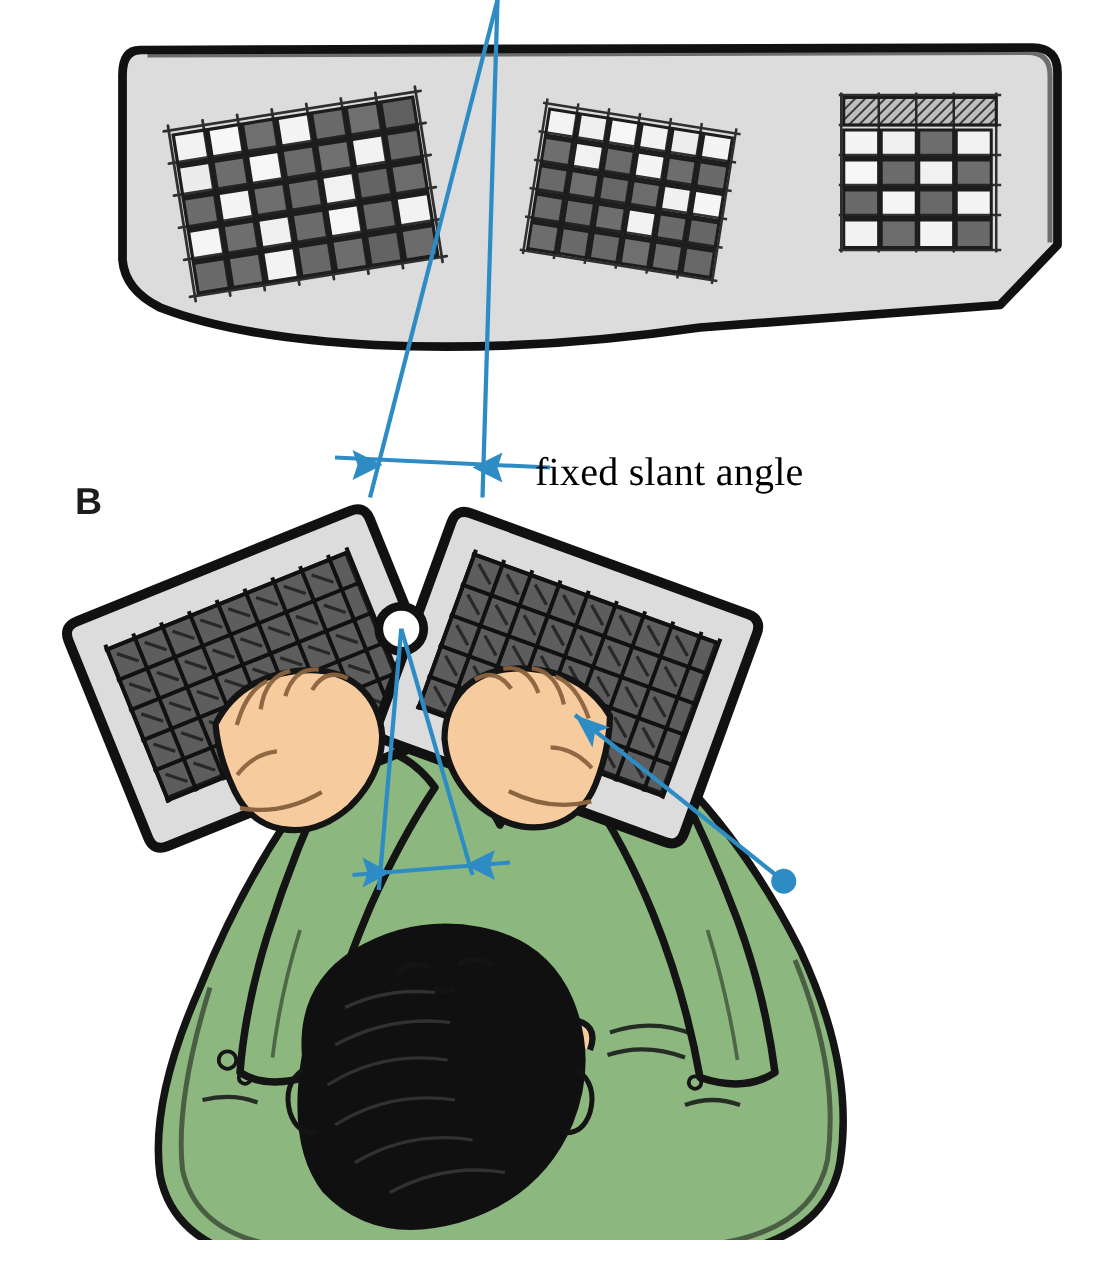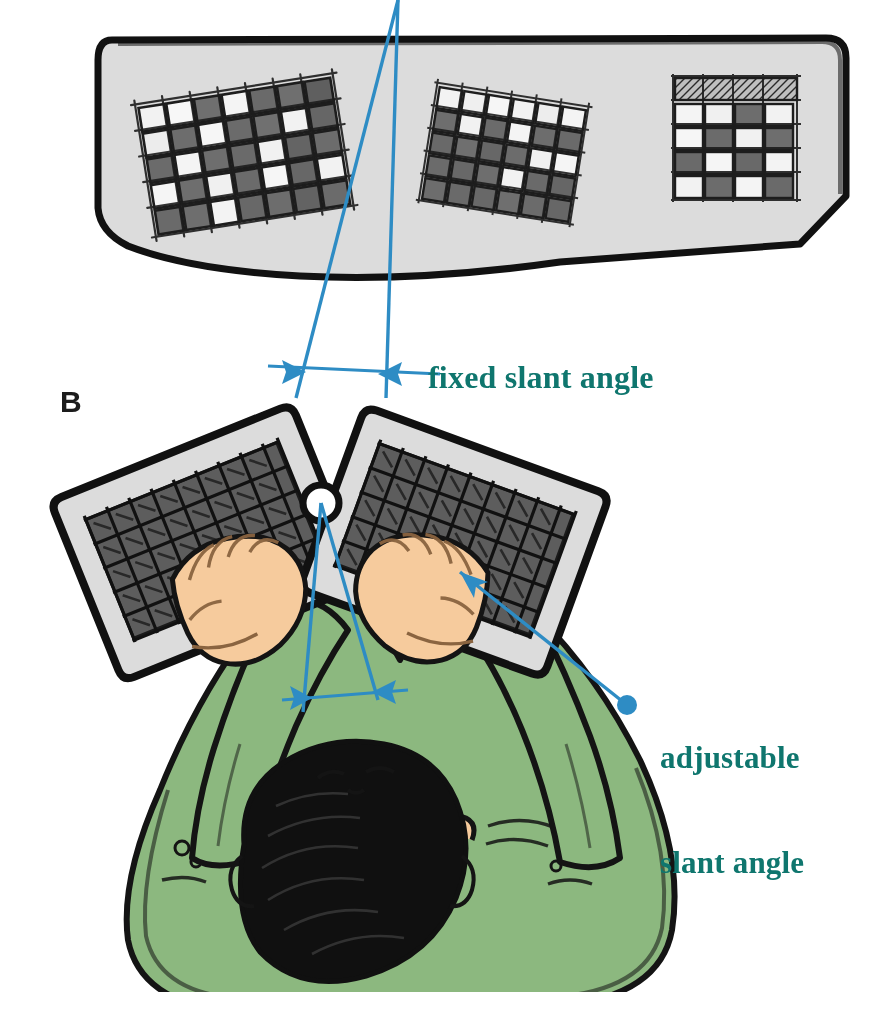--- a/index.html
+++ b/index.html
@@ -36,22 +36,22 @@
     color: #1c1c1c;
     letter-spacing: 0.5px;
     line-height: 1;
     user-select: none;
   }
   #panel-letter-b { left: 60px; top: 387px; }
 
   .annotation-label {
     position: absolute;
     font-family: "Liberation Serif", serif;
-    font-weight: 700;
-    color: #0f766e;
+    font-weight: 400;
+    color: #000000;
     line-height: 1.12;
     white-space: pre;
     user-select: none;
   }
   #label-fixed-slant {
     left: 428px;
     top: 360px;
     font-size: 32px;
     letter-spacing: 0.2px;
   }
@@ -409,19 +409,15 @@
         <circle cx="627" cy="705" r="10" fill="#2e8cc4"></circle>
         <path d="M460,572 L488,582 L476,586 L474,598 Z" fill="#2e8cc4"></path>
       </g>
     </g>
   </svg>
 
   <div class="panel-letter" id="panel-letter-b">B</div>
 
   <div class="annotation-label" id="label-fixed-slant">fixed slant angle</div>
 
-  <div class="annotation-label" id="label-adjustable-slant">
-    <div>adjustable</div>
-    <div>slant angle</div>
-  </div>
 
   <div class="bottom-ghost"></div>
 </div>
 
 </body></html>

